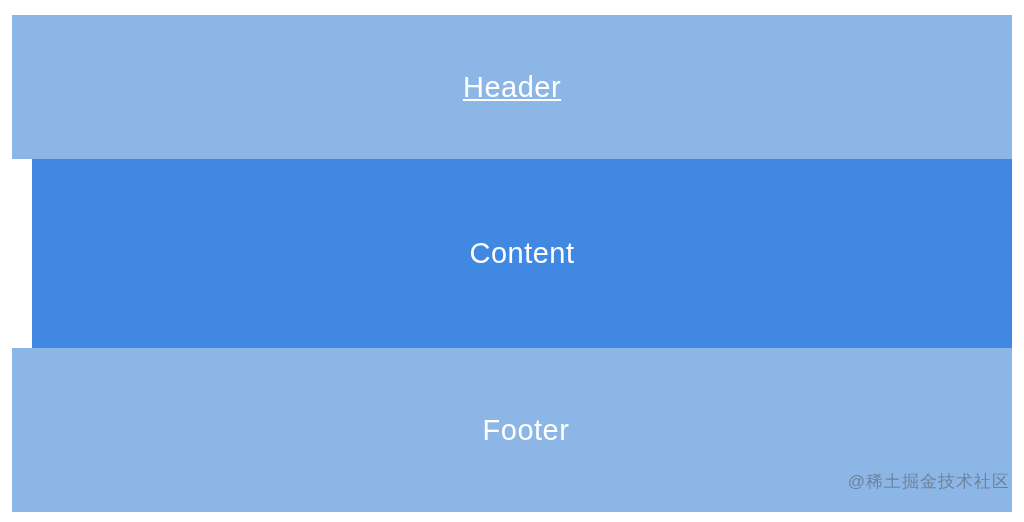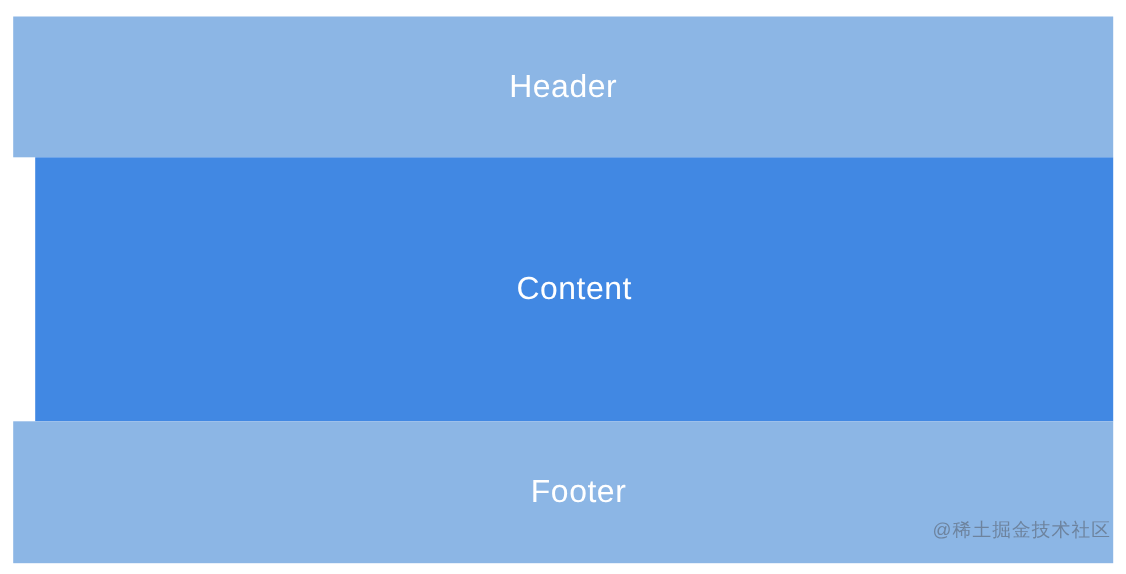--- a/index.html
+++ b/index.html
@@ -25,23 +25,23 @@
   }
   .band {
     display: flex;
     align-items: center;
     justify-content: center;
     color: #ffffff;
     font-size: 29px;
     font-weight: 400;
     letter-spacing: 0.5px;
   }
-  .band-header { height: 128px; flex: none; }
+  .band-header { height: 144px; flex: none; text-decoration: underline; }
   .band-content { flex: 1 1 auto; }
-  .band-footer { height: 129px; flex: none; padding-left: 28px; }
+  .band-footer { height: 164px; flex: none; padding-left: 28px; }
   .watermark {
     position: absolute;
     right: 14px;
     bottom: 29px;
     font-size: 17px;
     color: rgba(90, 100, 115, 0.62);
     letter-spacing: 1px;
     pointer-events: none;
   }
 </style>

